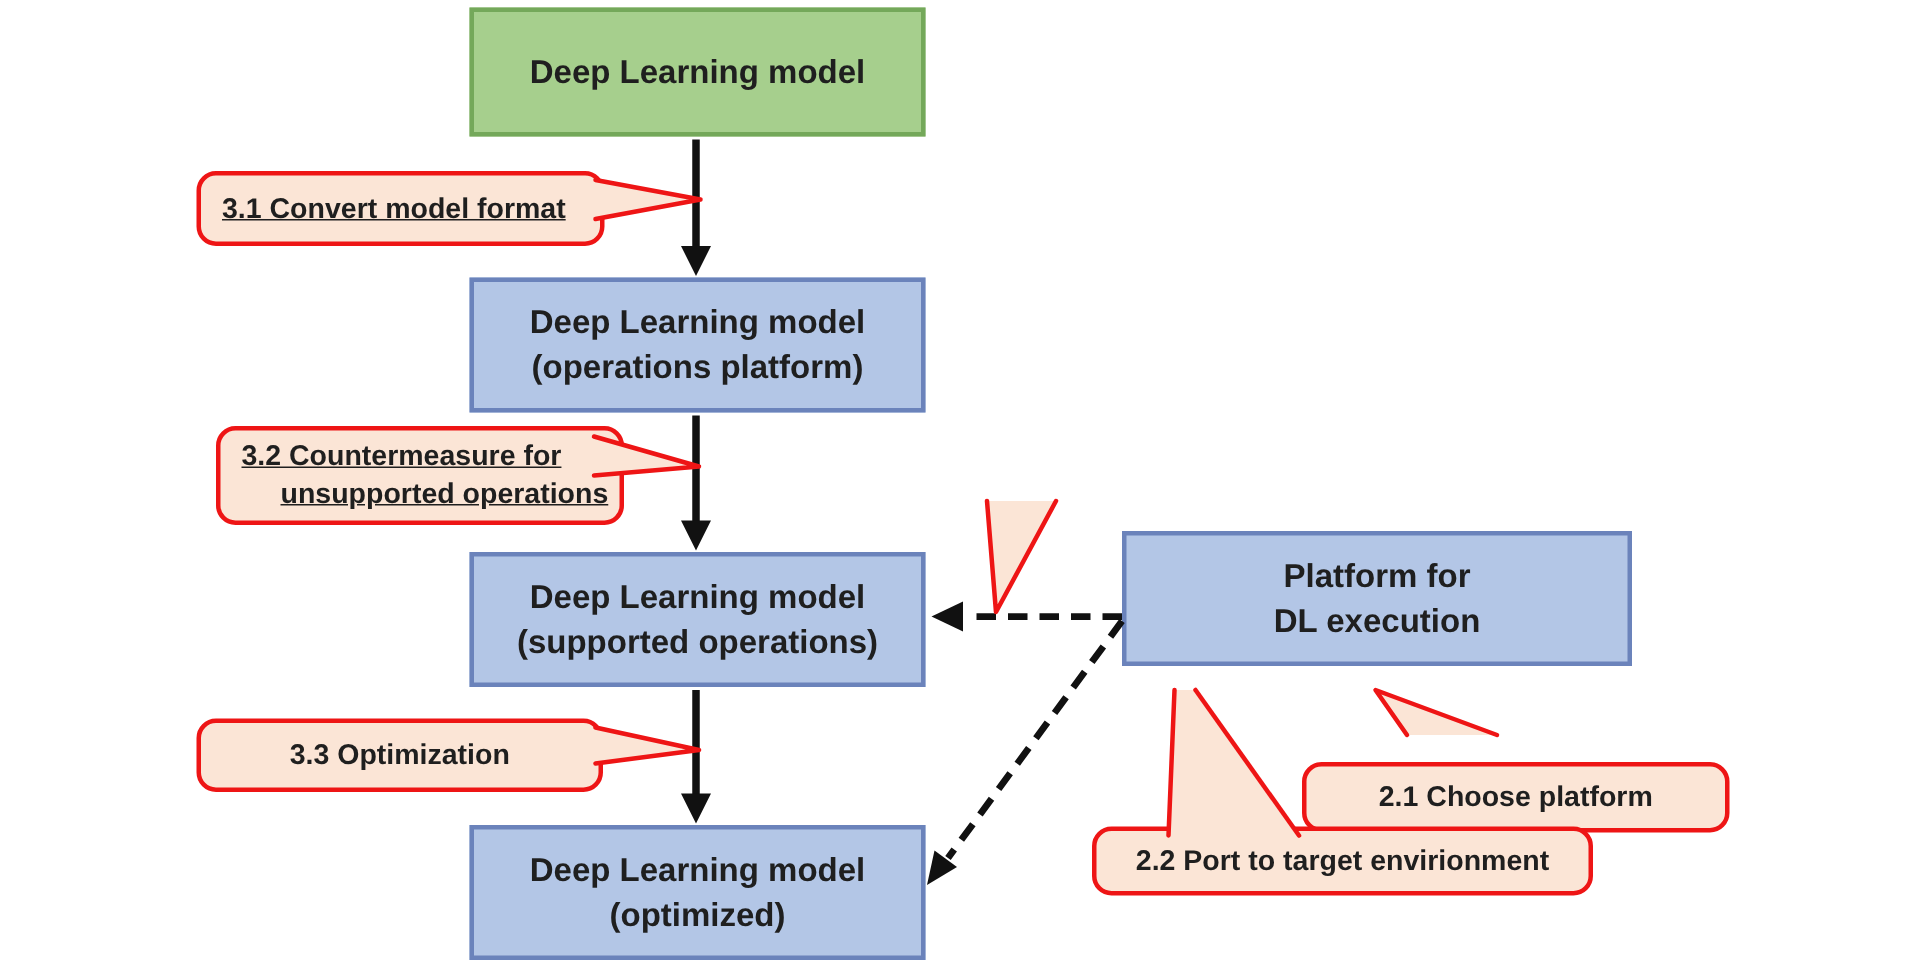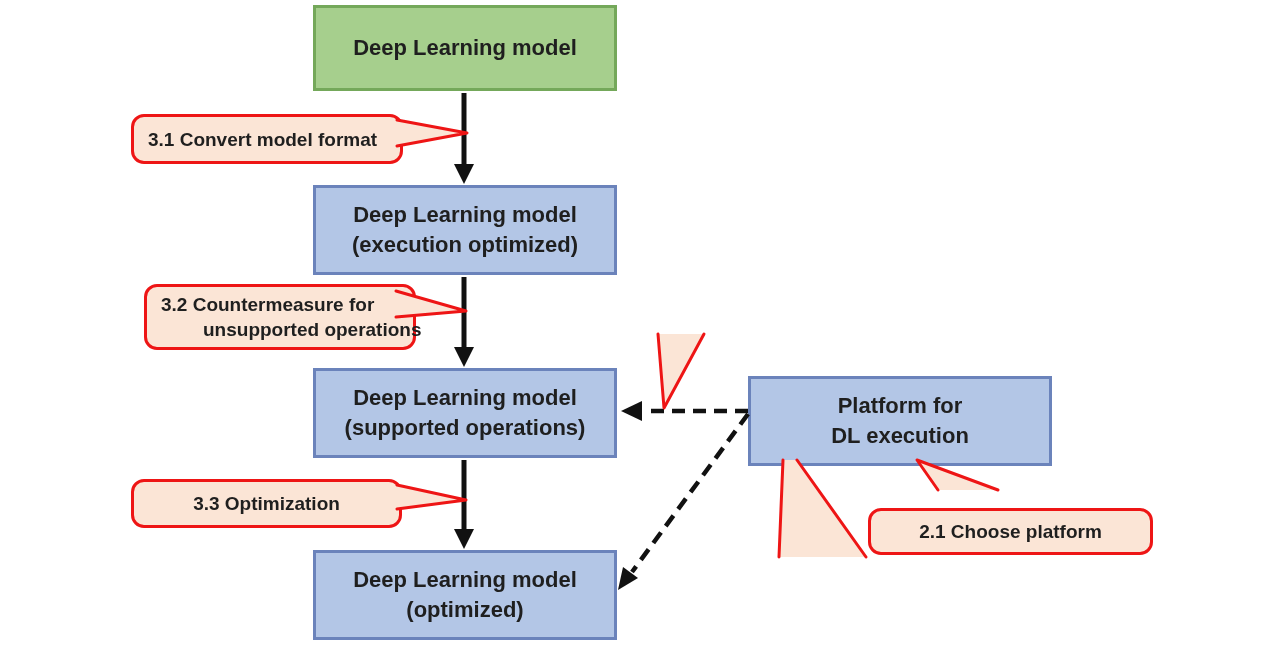--- a/index.html
+++ b/index.html
@@ -32,22 +32,22 @@
     border-radius:13px;
     display:flex;flex-direction:column;justify-content:center;
     font-weight:bold;
     font-size:19px;
     line-height:25px;
     color:var(--text);
     white-space:nowrap;
     z-index:1;
   }
   .callout.center{align-items:center;text-align:center;}
-  .callout.left{align-items:flex-start;text-align:left;padding-left:14px;}
-  .callout .l2{margin-left:42px;}
+  .callout.left{align-items:flex-start;text-align:left;padding-left:14px;text-decoration:underline;}
+  .callout .l2{margin-left:26px;}
   svg#overlay{
     position:absolute;left:0;top:0;width:1284px;height:646px;
     z-index:2;pointer-events:none;
   }
   .shaft{stroke:var(--ink);stroke-width:5;fill:none;}
   .dash{stroke:var(--ink);stroke-width:4.5;fill:none;stroke-dasharray:13 8;}
   .head{fill:var(--ink);stroke:none;}
   .tailfill{fill:var(--callout-fill);stroke:none;}
   .tailedge{fill:none;stroke:var(--callout-border);stroke-width:3;stroke-linejoin:round;stroke-linecap:round;}
 </style>
@@ -55,34 +55,34 @@
 <body>
 
 <div id="canvas">
 
   <div class="node green" style="left:313px;top:5px;width:304px;height:86px">
     <div>Deep Learning model</div>
   </div>
 
   <div class="node blue" style="left:313px;top:185px;width:304px;height:90px">
     <div>Deep Learning model</div>
-    <div>(execution optimized)</div>
+    <div>(operations platform)</div>
   </div>
 
   <div class="node blue" style="left:313px;top:368px;width:304px;height:90px">
     <div>Deep Learning model</div>
     <div>(supported operations)</div>
   </div>
 
   <div class="node blue" style="left:313px;top:550px;width:304px;height:90px">
     <div>Deep Learning model</div>
     <div>(optimized)</div>
   </div>
 
-  <div class="node blue" style="left:748px;top:376px;width:304px;height:90px">
+  <div class="node blue" style="left:748px;top:354px;width:340px;height:90px">
     <div>Platform for</div>
     <div>DL execution</div>
   </div>
 
   <div class="callout left" style="left:131px;top:114px;width:272px;height:50px">
     <div>3.1 Convert model format</div>
   </div>
 
   <div class="callout left" style="left:144px;top:284px;width:272px;height:66px">
     <div>3.2 Countermeasure for</div>
@@ -91,20 +91,23 @@
 
   <div class="callout center" style="left:131px;top:479px;width:271px;height:49px">
     <div>3.3 Optimization</div>
   </div>
 
 
   <div class="callout center" style="left:868px;top:508px;width:285px;height:47px">
     <div>2.1 Choose platform</div>
   </div>
 
+  <div class="callout center" style="left:728px;top:551px;width:334px;height:46px">
+    <div>2.2 Port to target envirionment</div>
+  </div>
 
   <svg id="overlay" viewBox="0 0 1284 646">
 
     <g>
       <line class="shaft" x1="464" y1="93" x2="464" y2="167"></line>
       <polygon class="head" points="464,184 454,164 474,164"></polygon>
     </g>
     <g>
       <line class="shaft" x1="464" y1="277" x2="464" y2="350"></line>
       <polygon class="head" points="464,367 454,347 474,347"></polygon>

